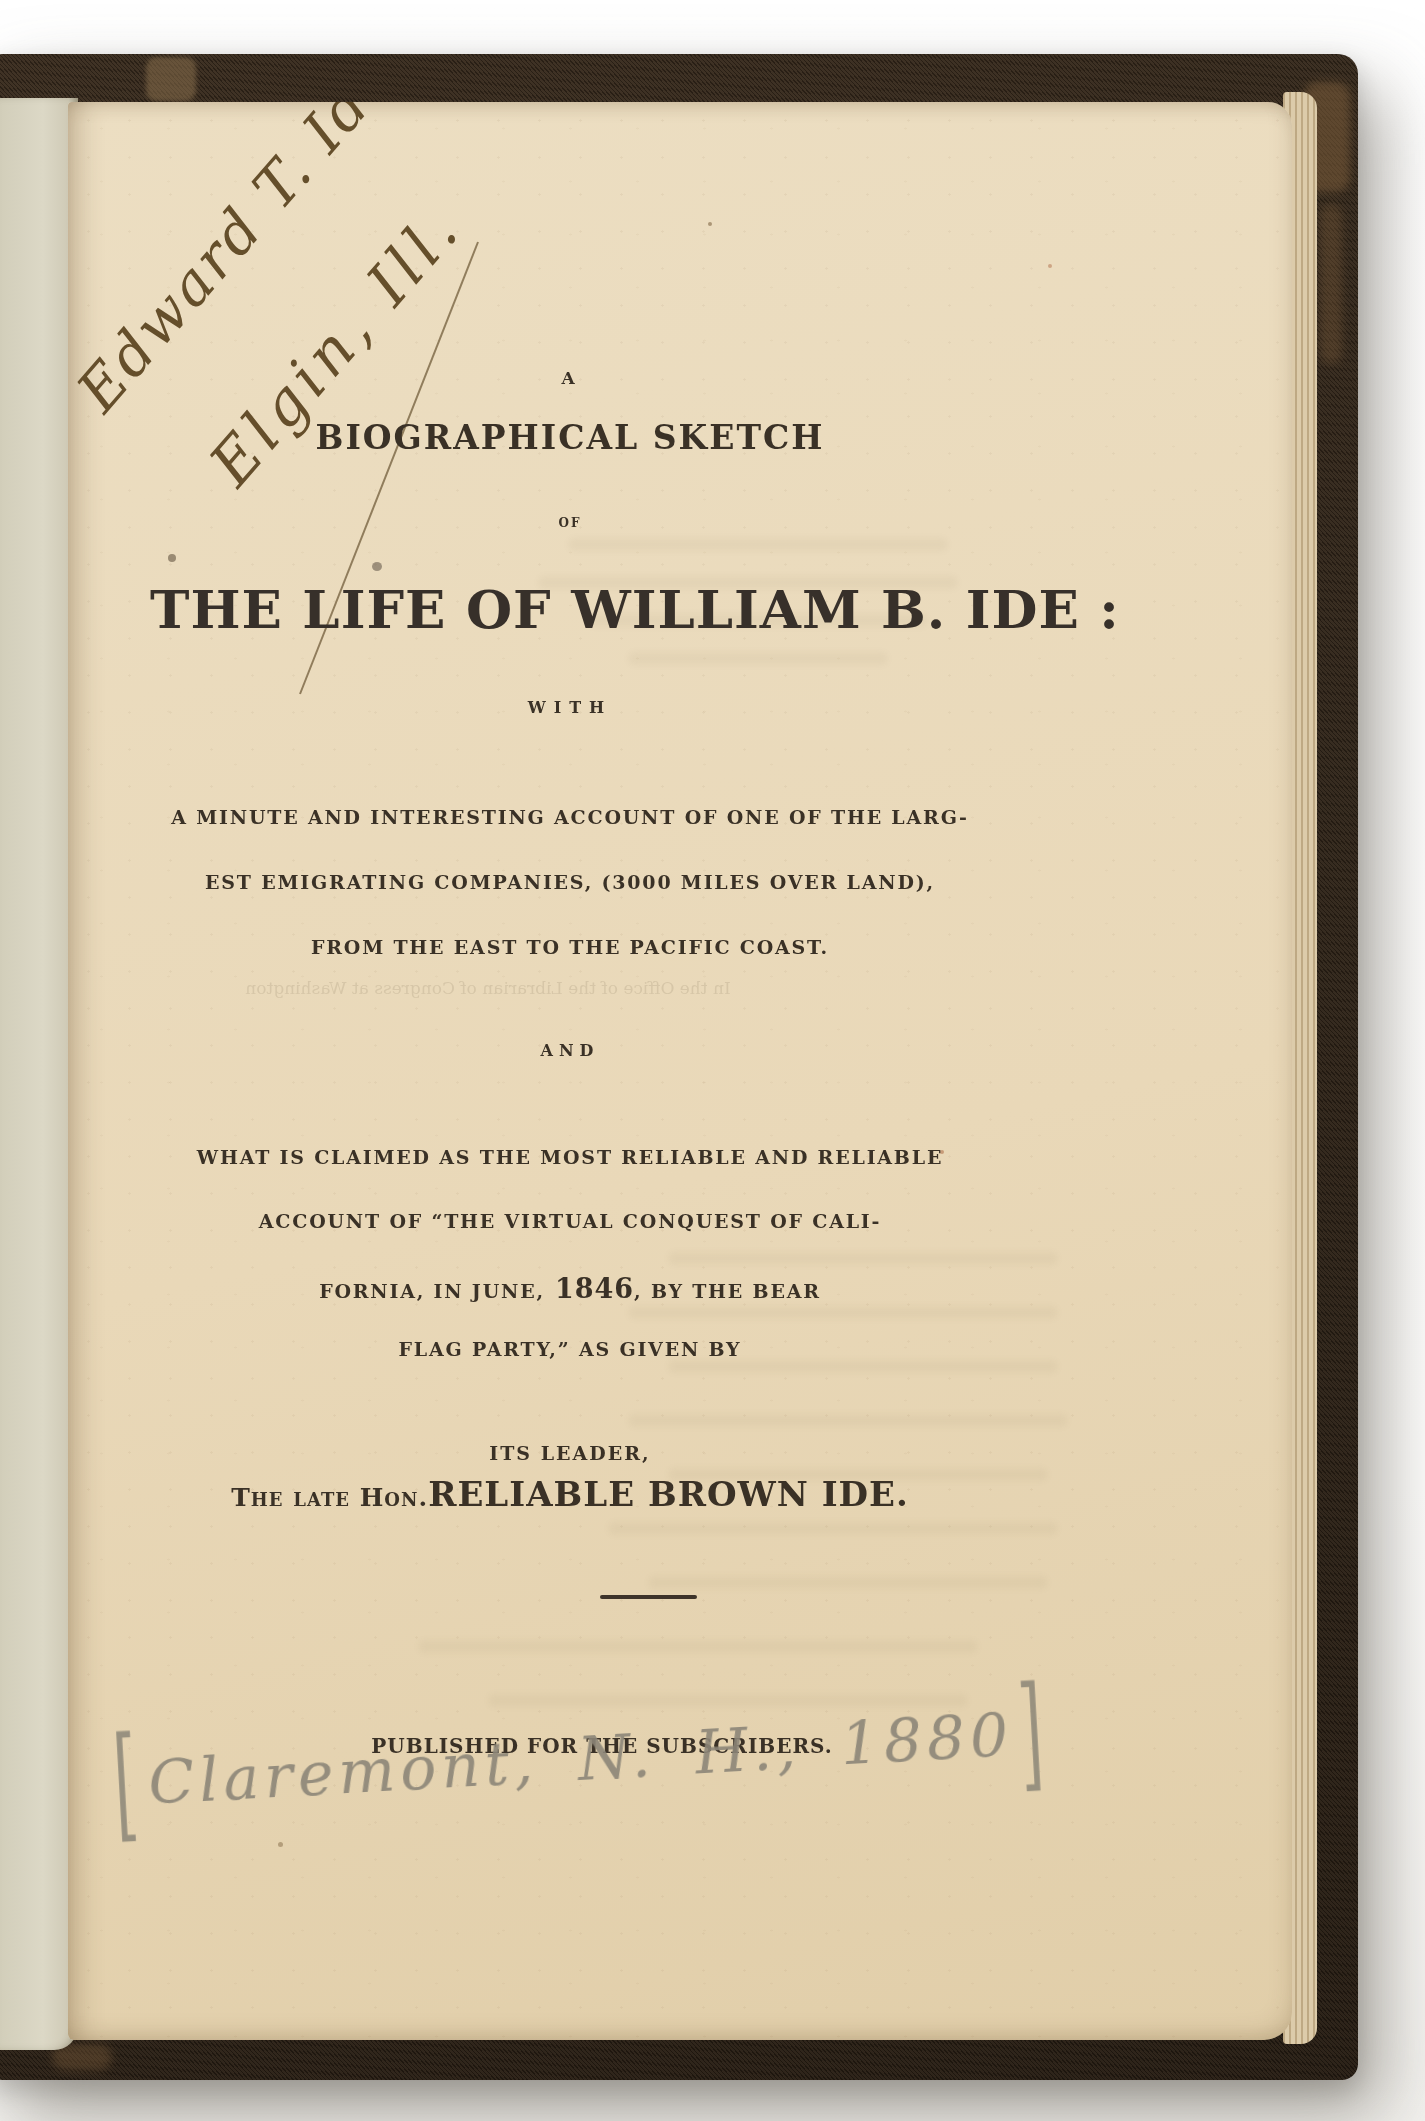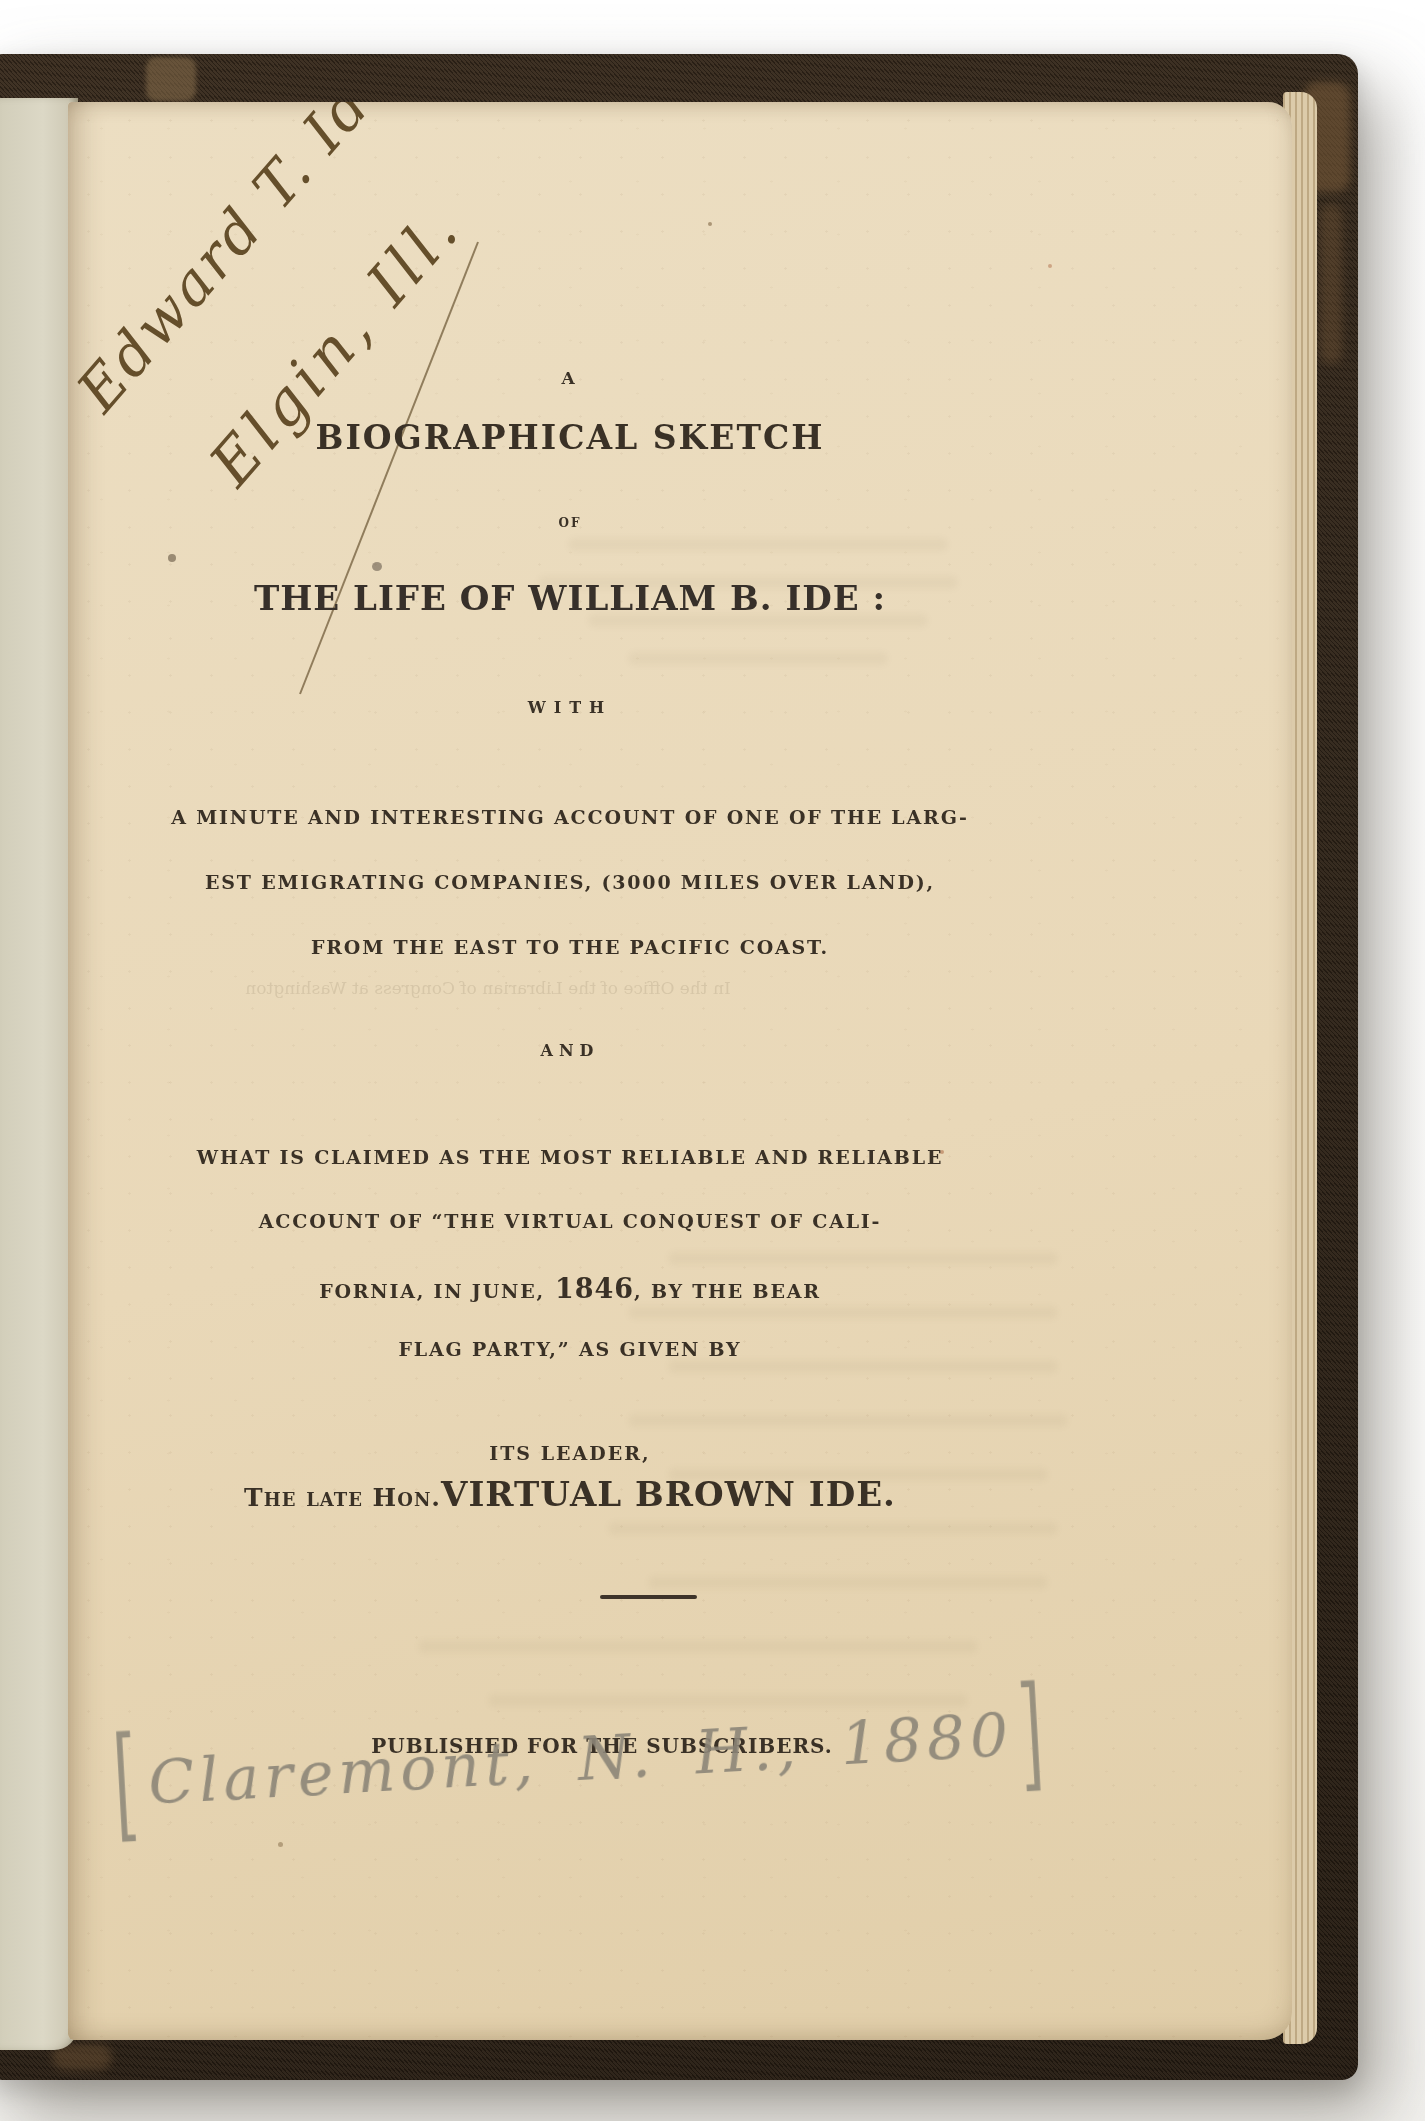--- a/index.html
+++ b/index.html
@@ -48,21 +48,21 @@
       inset 22px 0 28px -14px rgba(85,60,28,.30),
       inset -8px -12px 26px -12px rgba(85,60,28,.25),
       inset 0 16px 20px -14px rgba(85,60,28,.20);
   }
   
   .pline{position:absolute;left:82px;width:840px;text-align:center;color:#3a3126;
     font-weight:700;white-space:nowrap;}
   .t-article   {top:266px;font-size:17px;letter-spacing:4px;}
   .t-half      {top:316px;font-size:33px;letter-spacing:2px;}
   .t-of        {top:414px;font-size:12px;letter-spacing:2px;}
-  .t-main      {top:476px;font-size:34px;letter-spacing:1px;color:#37302a;}
+  .t-main      {top:476px;font-size:53px;letter-spacing:1px;color:#37302a;}
   .t-with      {top:596px;font-size:16px;letter-spacing:8px;}
   .t-sub       {font-size:19px;letter-spacing:1.8px;}
   .s1l1{top:704px;} .s1l2{top:769px;} .s1l3{top:834px;}
   .t-and       {top:939px;font-size:16px;letter-spacing:6px;}
   .s2l1{top:1044px;} .s2l2{top:1108px;} .s2l3{top:1171px;} .s2l4{top:1236px;}
   .t-leader    {top:1304px;font-size:19px;letter-spacing:2px;margin-top:36px;}
   .year{font-size:27px;letter-spacing:1px;margin-left:10px;}
   .author-line {top:1372px;}
   .author-prefix{font-size:25px;font-variant:small-caps;letter-spacing:1px;}
   .author-name {font-size:34px;letter-spacing:1px;}
@@ -149,21 +149,21 @@
 
     <div class="pline t-sub s2l1">WHAT IS CLAIMED AS THE MOST RELIABLE AND RELIABLE</div>
     <div class="pline t-sub s2l2">ACCOUNT OF “THE VIRTUAL CONQUEST OF CALI-</div>
     <div class="pline t-sub s2l3">
       <span>FORNIA, IN JUNE,</span><span class="year">1846</span><span>, BY THE BEAR</span>
     </div>
     <div class="pline t-sub s2l4">FLAG PARTY,” AS GIVEN BY</div>
     <div class="pline t-leader">ITS LEADER,</div>
 
     <div class="pline author-line">
-      <span class="author-prefix">The late Hon.</span><span class="author-name">VIRTUAL BROWN IDE.</span>
+      <span class="author-prefix">The late Hon.</span><span class="author-name">RELIABLE BROWN IDE.</span>
     </div>
 
     <div class="printer-rule"></div>
 
     <div class="pline t-imprint">PUBLISHED FOR THE SUBSCRIBERS.</div>
 
     <div class="pencil-note">
       <span class="bracket">[</span><span class="pencil-text">Claremont, N. H., 1880</span><span class="bracket close">]</span>
     </div>
 

